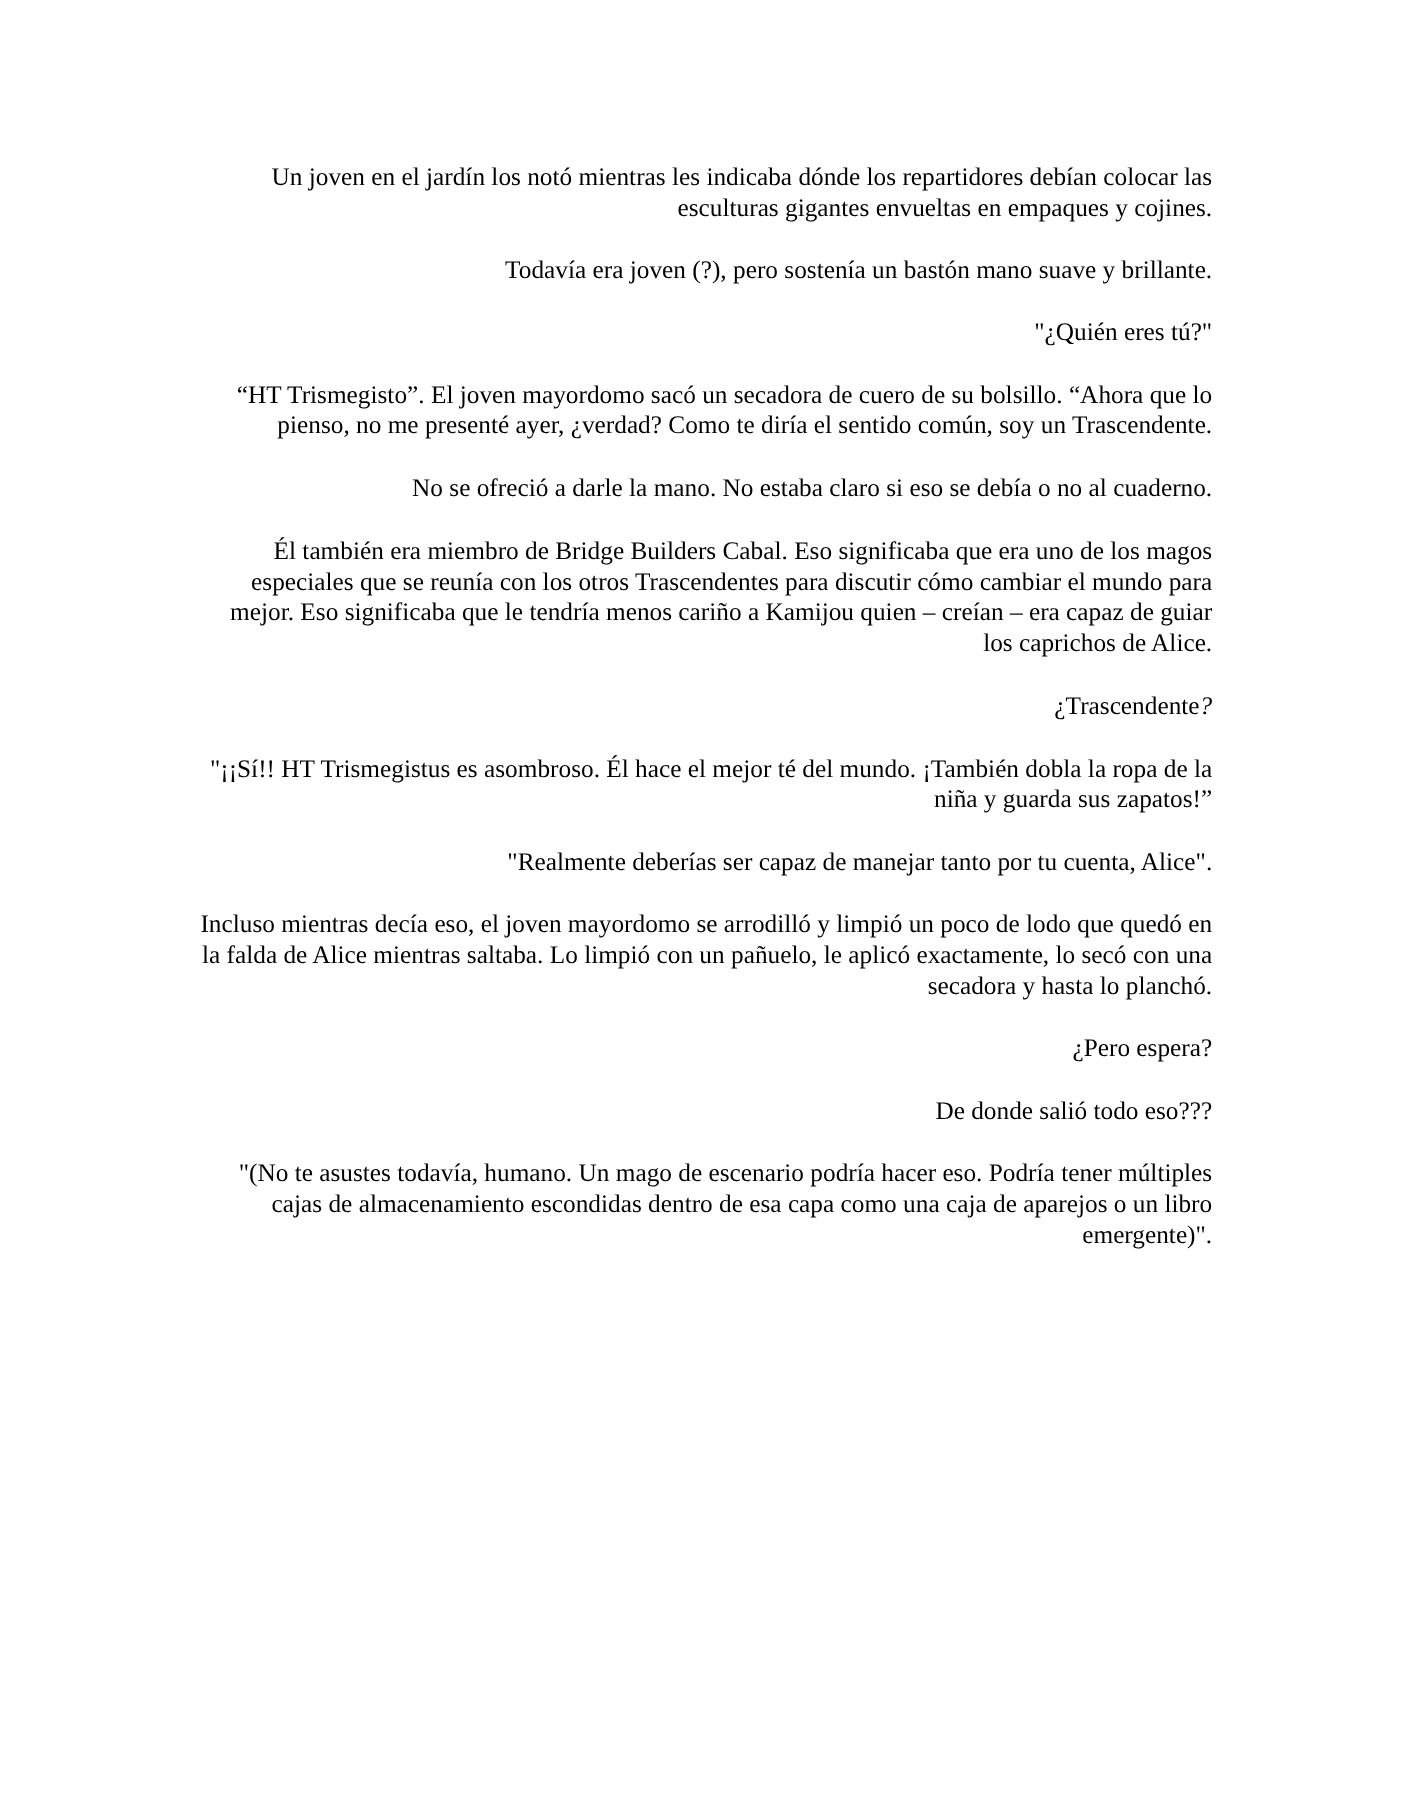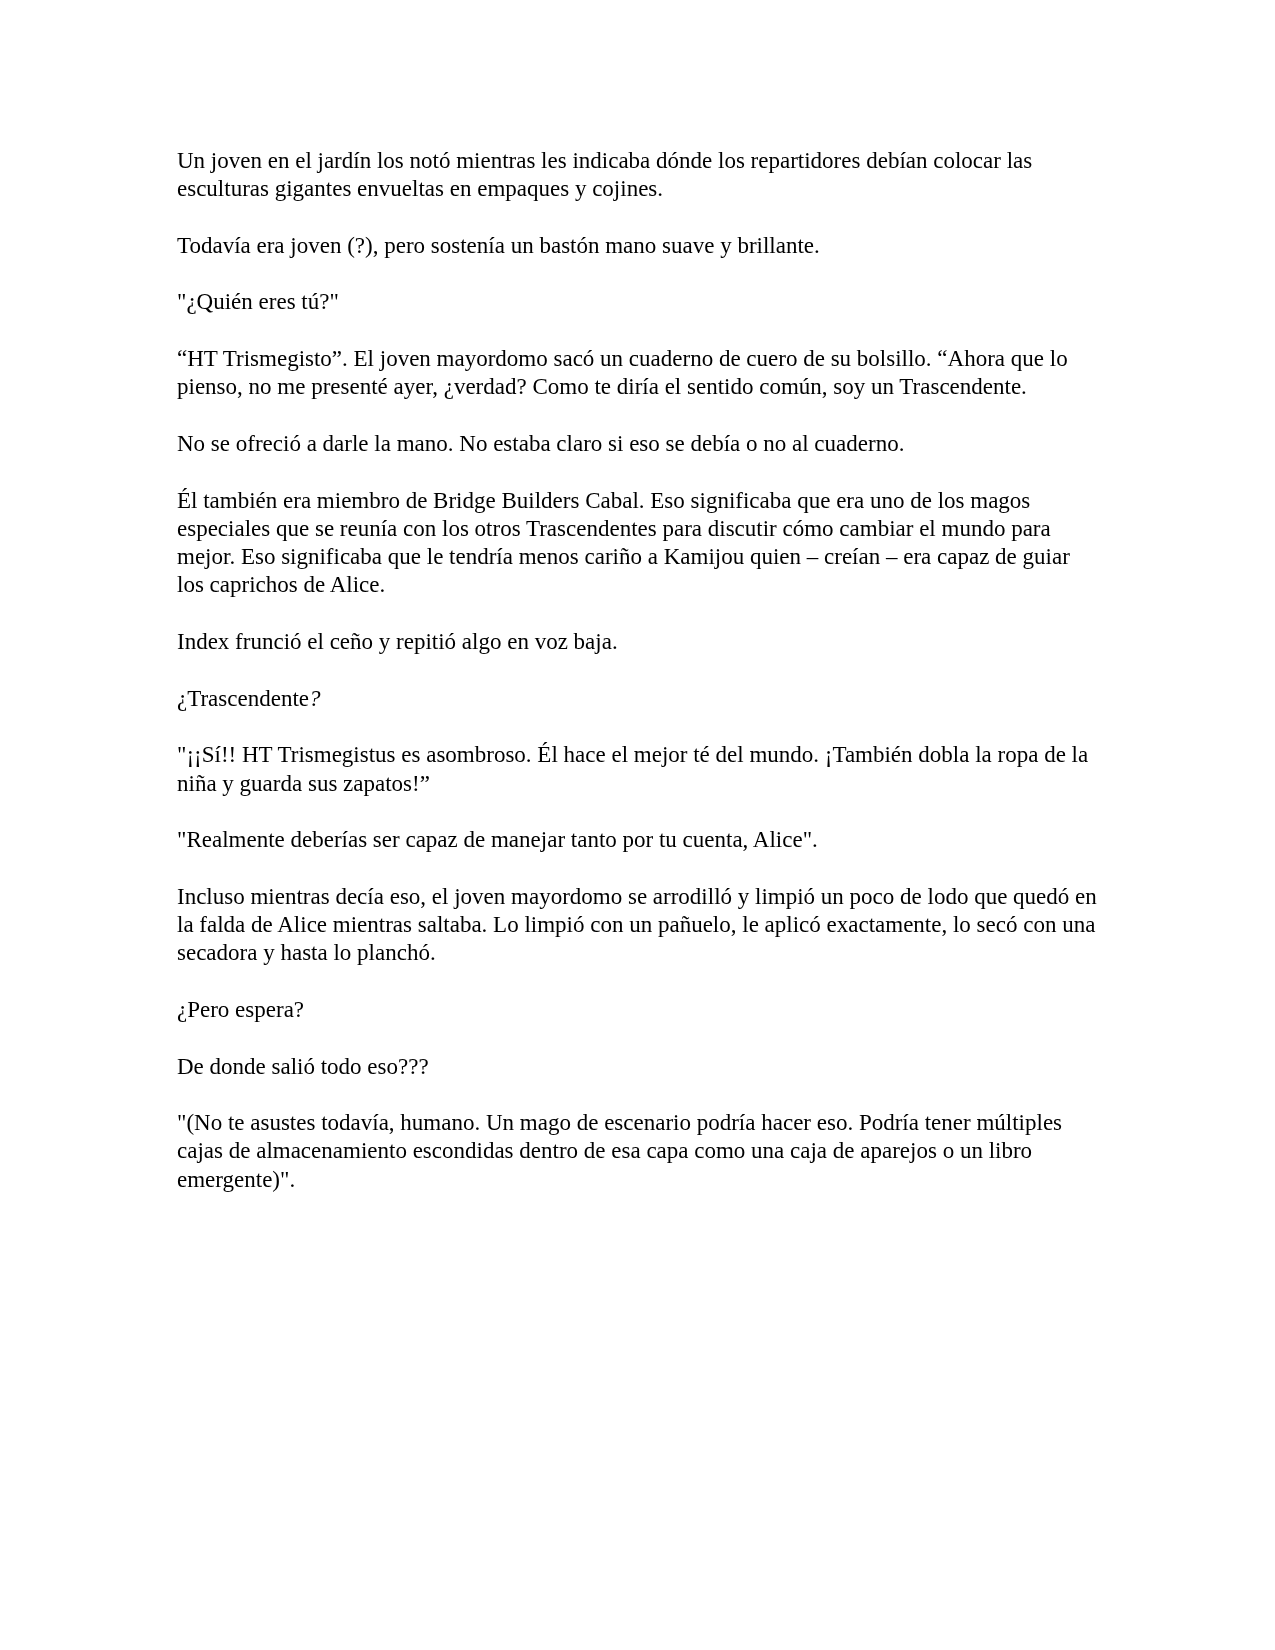--- a/index.html
+++ b/index.html
@@ -20,35 +20,35 @@
       width: 925px;
       font-family: "Liberation Serif", "DejaVu Serif", serif;
       font-size: 23px;
       line-height: 28.3px;
       color: #000000;
     }
     .para {
       margin: 0 0 28.3px 0;
       padding: 0;
       white-space: normal;
+      text-align: right;
     }
     .para.last { margin-bottom: 0; }
     .ital { font-style: italic; }
   </style>
 </head>
 <body>
 
 <div class="page">
   <p class="para">Un joven en el jardín los notó mientras les indicaba dónde los repartidores debían colocar las esculturas gigantes envueltas en empaques y cojines.</p>
   <p class="para">Todavía era joven (?), pero sostenía un bastón mano suave y brillante.</p>
   <p class="para">"¿Quién eres tú?"</p>
-  <p class="para">“HT Trismegisto”. El joven mayordomo sacó un cuaderno de cuero de su bolsillo. “Ahora que lo pienso, no me presenté ayer, ¿verdad? Como te diría el sentido común, soy un Trascendente.</p>
+  <p class="para">“HT Trismegisto”. El joven mayordomo sacó un secadora de cuero de su bolsillo. “Ahora que lo pienso, no me presenté ayer, ¿verdad? Como te diría el sentido común, soy un Trascendente.</p>
   <p class="para">No se ofreció a darle la mano. No estaba claro si eso se debía o no al cuaderno.</p>
   <p class="para">Él también era miembro de Bridge Builders Cabal. Eso significaba que era uno de los magos especiales que se reunía con los otros Trascendentes para discutir cómo cambiar el mundo para mejor. Eso significaba que le tendría menos cariño a Kamijou quien – creían – era capaz de guiar los caprichos de Alice.</p>
-  <p class="para">Index frunció el ceño y repitió algo en voz baja.</p>
   <p class="para"><span>¿Trascendente</span><span class="ital">?</span></p>
   <p class="para">"¡¡Sí!! HT Trismegistus es asombroso. Él hace el mejor té del mundo. ¡También dobla la ropa de la niña y guarda sus zapatos!”</p>
   <p class="para">"Realmente deberías ser capaz de manejar tanto por tu cuenta, Alice".</p>
   <p class="para">Incluso mientras decía eso, el joven mayordomo se arrodilló y limpió un poco de lodo que quedó en la falda de Alice mientras saltaba. Lo limpió con un pañuelo, le aplicó exactamente, lo secó con una secadora y hasta lo planchó.</p>
   <p class="para">¿Pero espera?</p>
   <p class="para">De donde salió todo eso???</p>
   <p class="para last">"(No te asustes todavía, humano. Un mago de escenario podría hacer eso. Podría tener múltiples cajas de almacenamiento escondidas dentro de esa capa como una caja de aparejos o un libro emergente)".</p>
 </div>
 
 </body></html>

